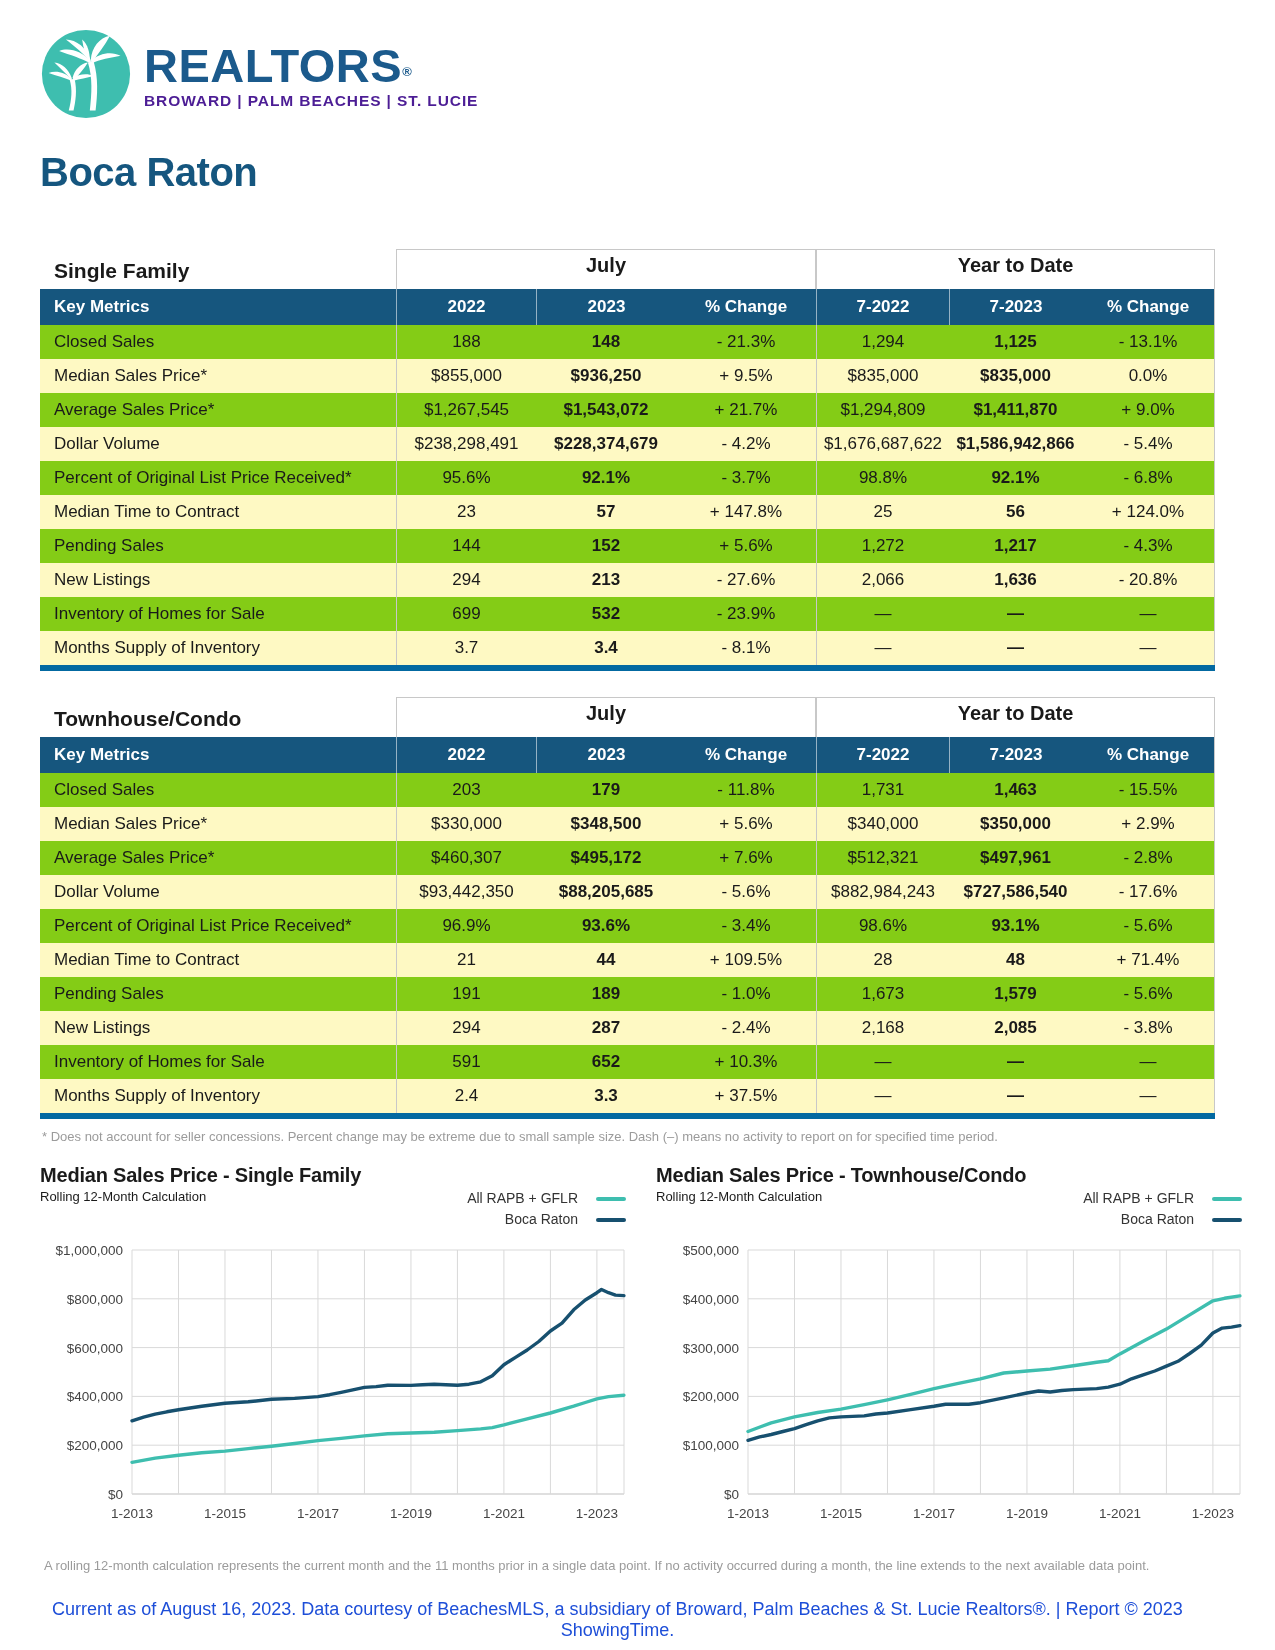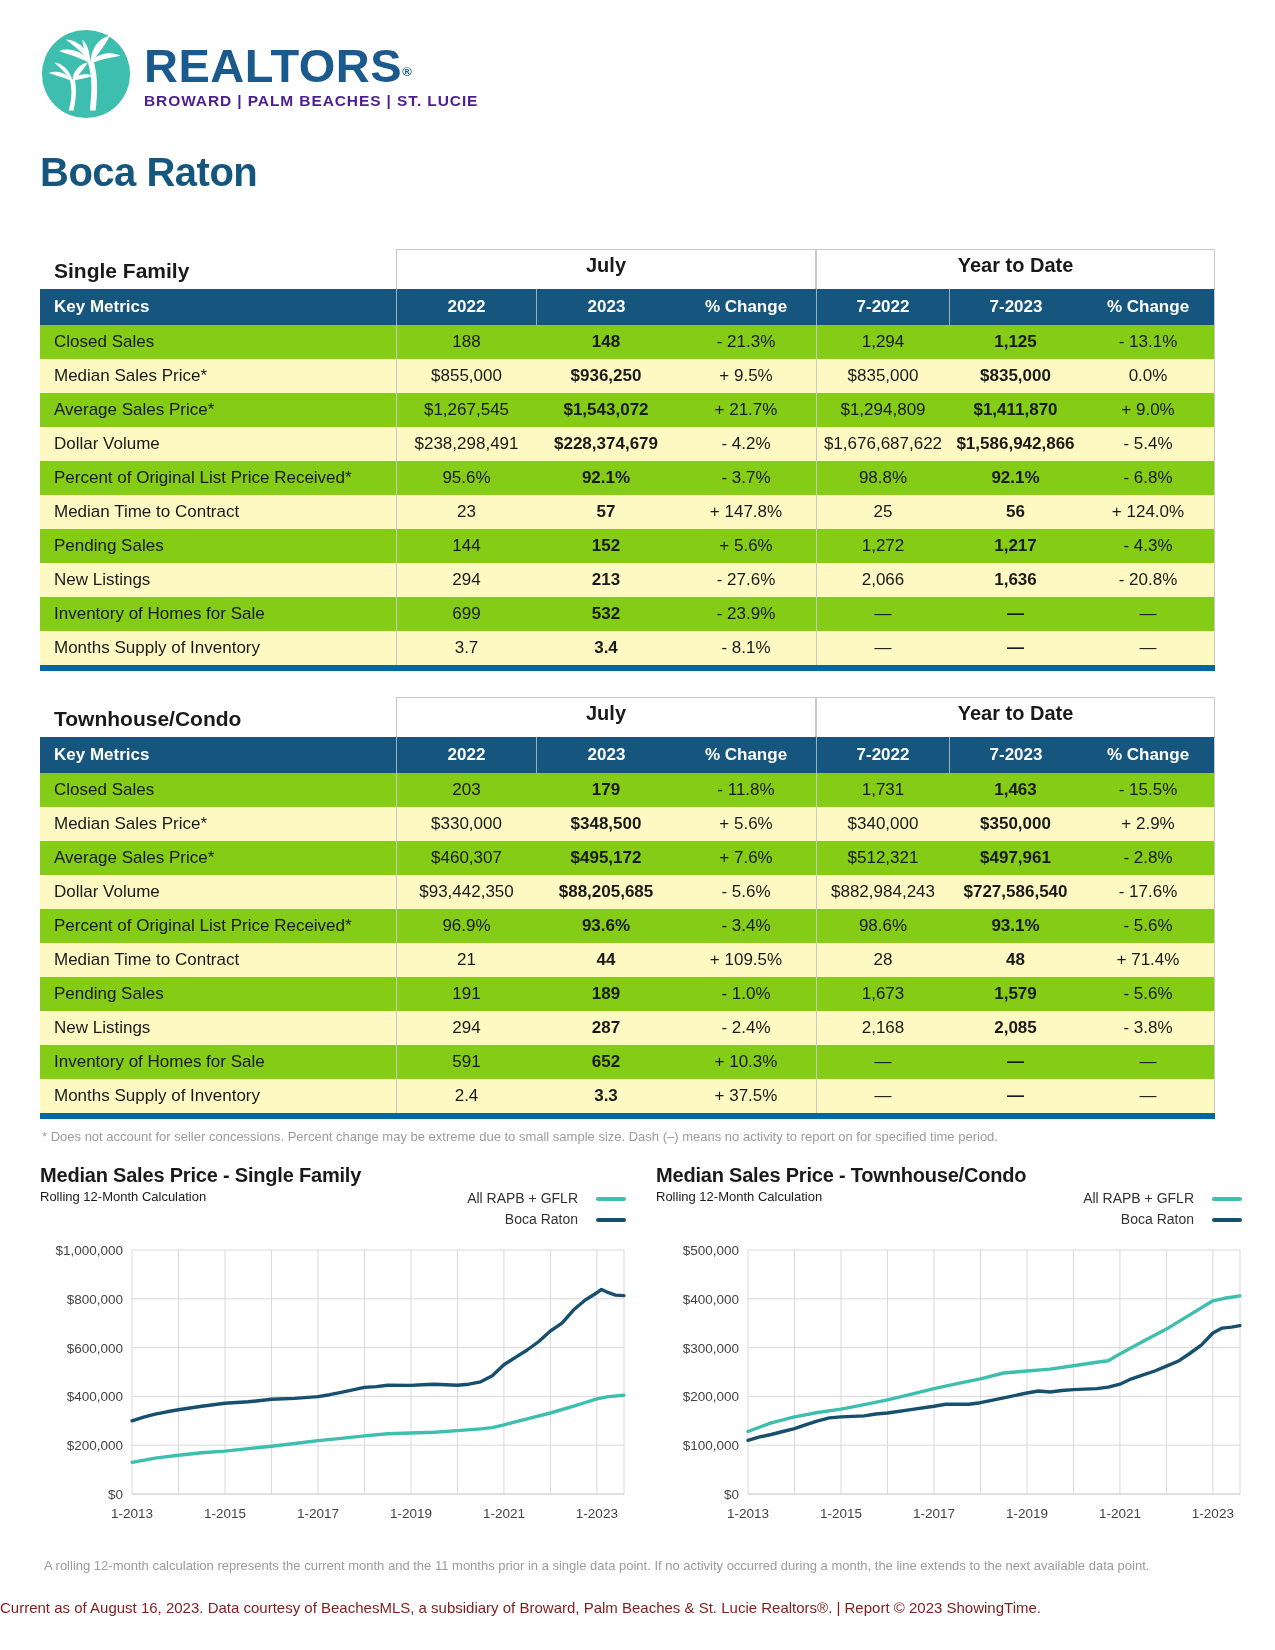--- a/index.html
+++ b/index.html
@@ -42,21 +42,21 @@
   
   .charts { display:flex; gap:22px; padding:20px 26px 0 40px; }
   .chart { width:594px; position:relative; }
   .chart-title { margin:0; font-size:20px; font-weight:bold; letter-spacing:-0.2px; }
   .chart-sub { font-size:13px; margin-top:2px; }
   .chart-head { position:relative; height:72px; }
   .legend { position:absolute; right:8px; top:24px; font-size:14px; color:#333; }
   .legend-row { display:flex; justify-content:flex-end; align-items:center; gap:18px; line-height:1.5; }
   .legend-swatch { display:inline-block; width:30px; height:4px; border-radius:2px; }
   .chart-note { font-size:13px; color:#9b9b9b; padding:16px 0 0 44px; }
-  .footer { font-size:15px; color:#7f1d1d; text-align:left; padding:26px 40px 0 0; }
+  .footer { font-size:18px; color:#1d4ed8; text-align:center; padding:26px 40px 0 0; }
 </style>
 </head>
 <body>
 
 <div class="top">
   <div class="logo">
     <span>
       <svg width="92" height="92" viewBox="0 0 96 96" aria-hidden="true">
         <circle cx="48" cy="48" r="46" fill="#3EBEAF"></circle>
         <g fill="#ffffff">

